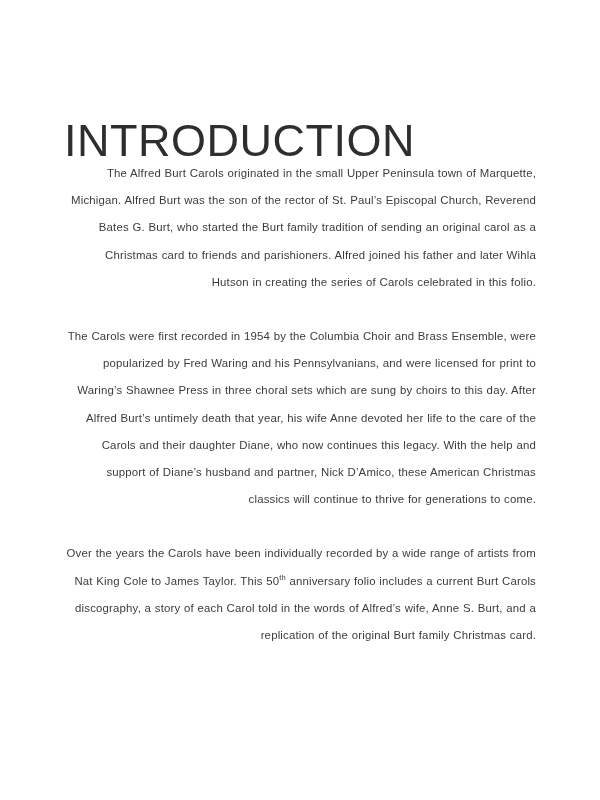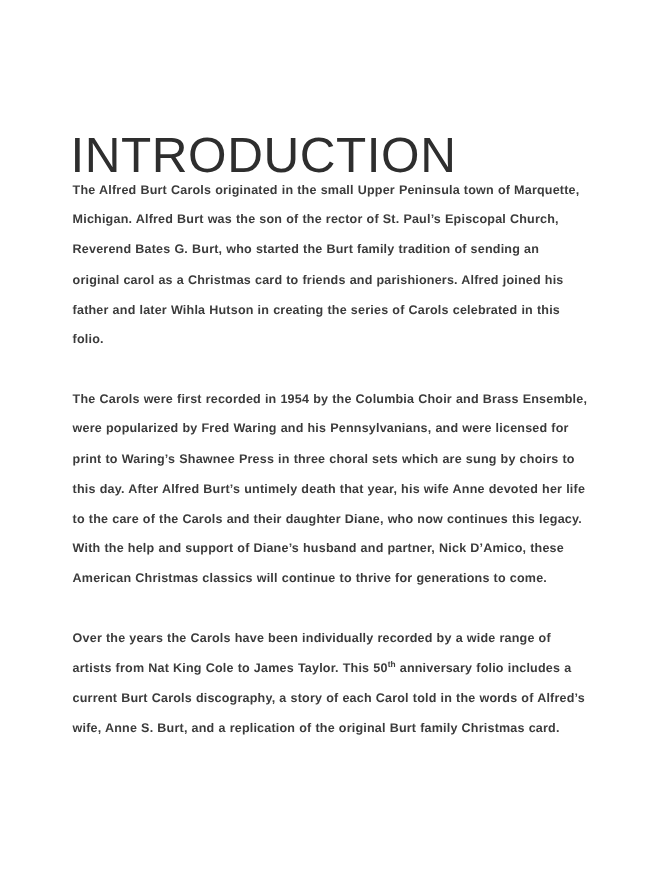--- a/index.html
+++ b/index.html
@@ -45,24 +45,23 @@
     top: 160px;
     width: 470px;
   }
 
   .para {
     font-family: "Liberation Sans", sans-serif;
     font-size: 11.4px;
     color: #3b3b3b;
     line-height: 27.2px;
     letter-spacing: 0.18px;
-    text-align: left;
+    text-align: right;
     margin: 0 0 27px 0;
     word-spacing: 0.3px;
-    font-weight: bold;
   }
 
   .para:last-child {
     margin-bottom: 0;
   }
 
   .sup {
     font-size: 7.6px;
     vertical-align: super;
     line-height: 0;

